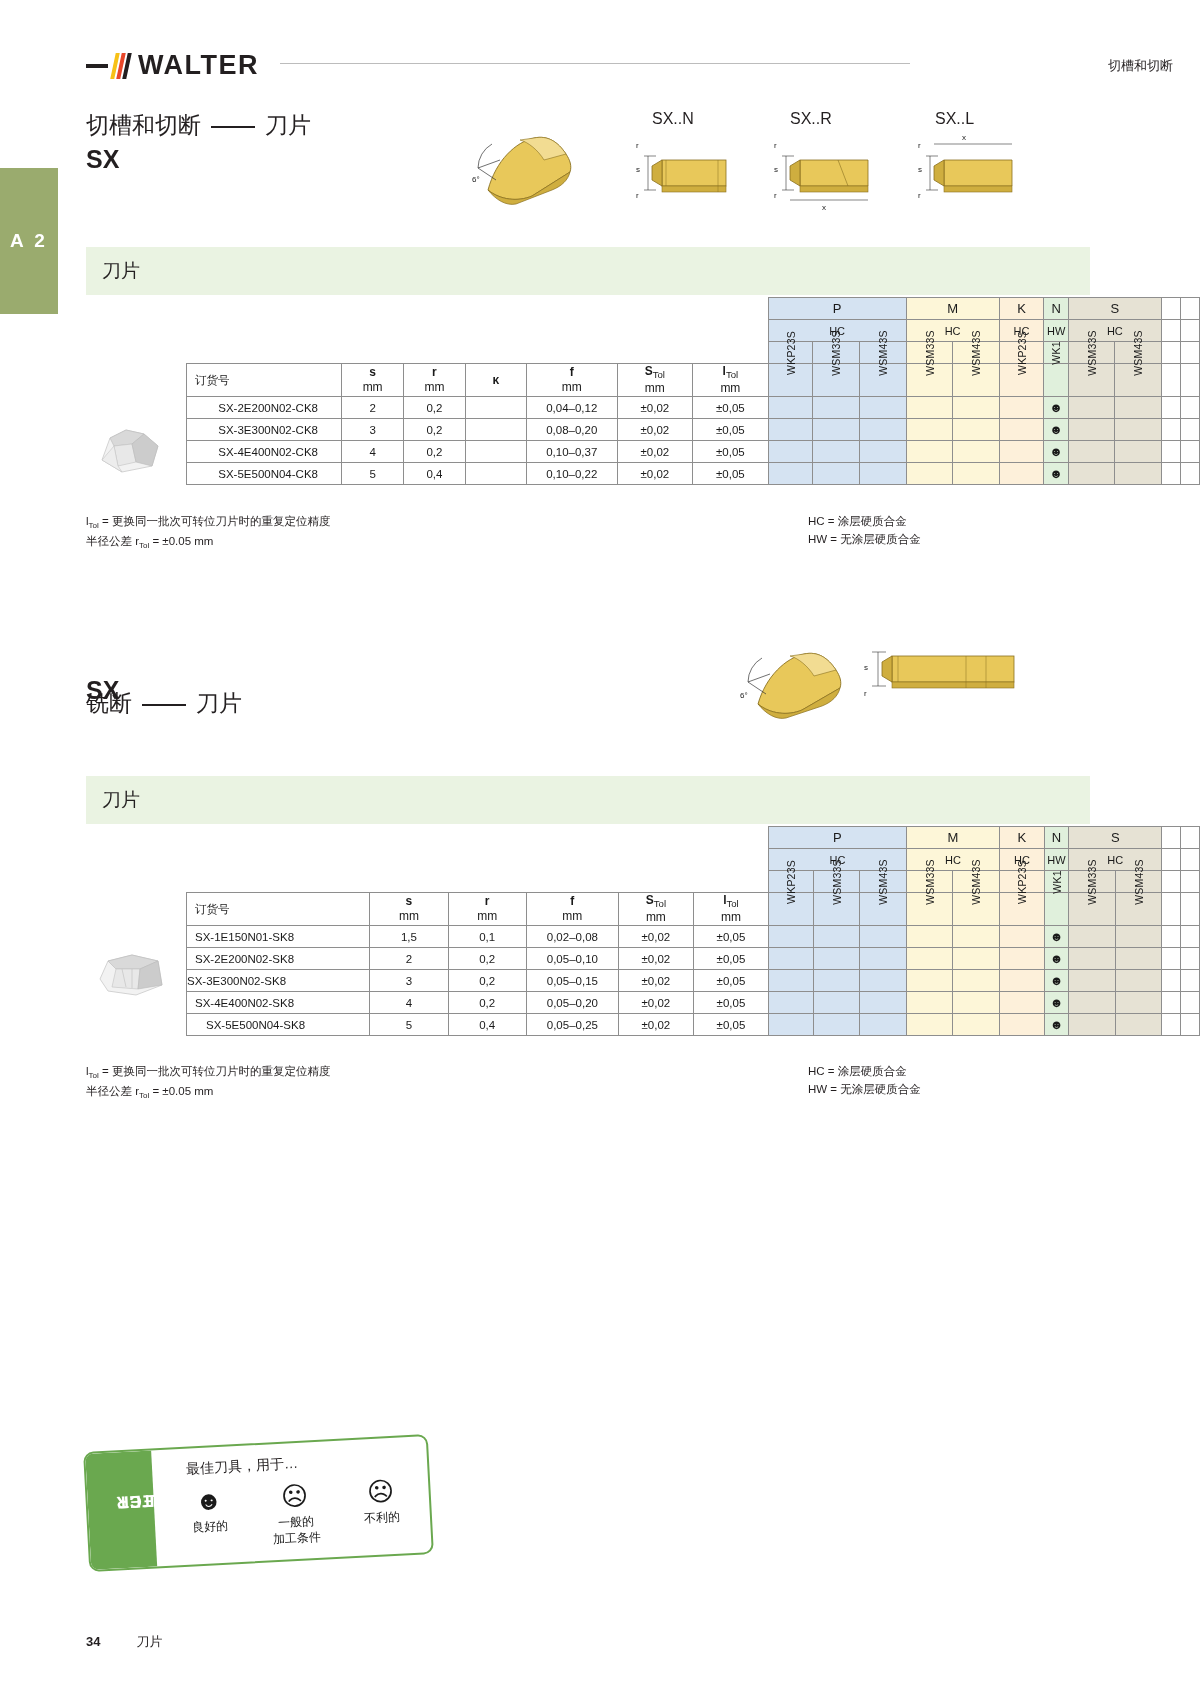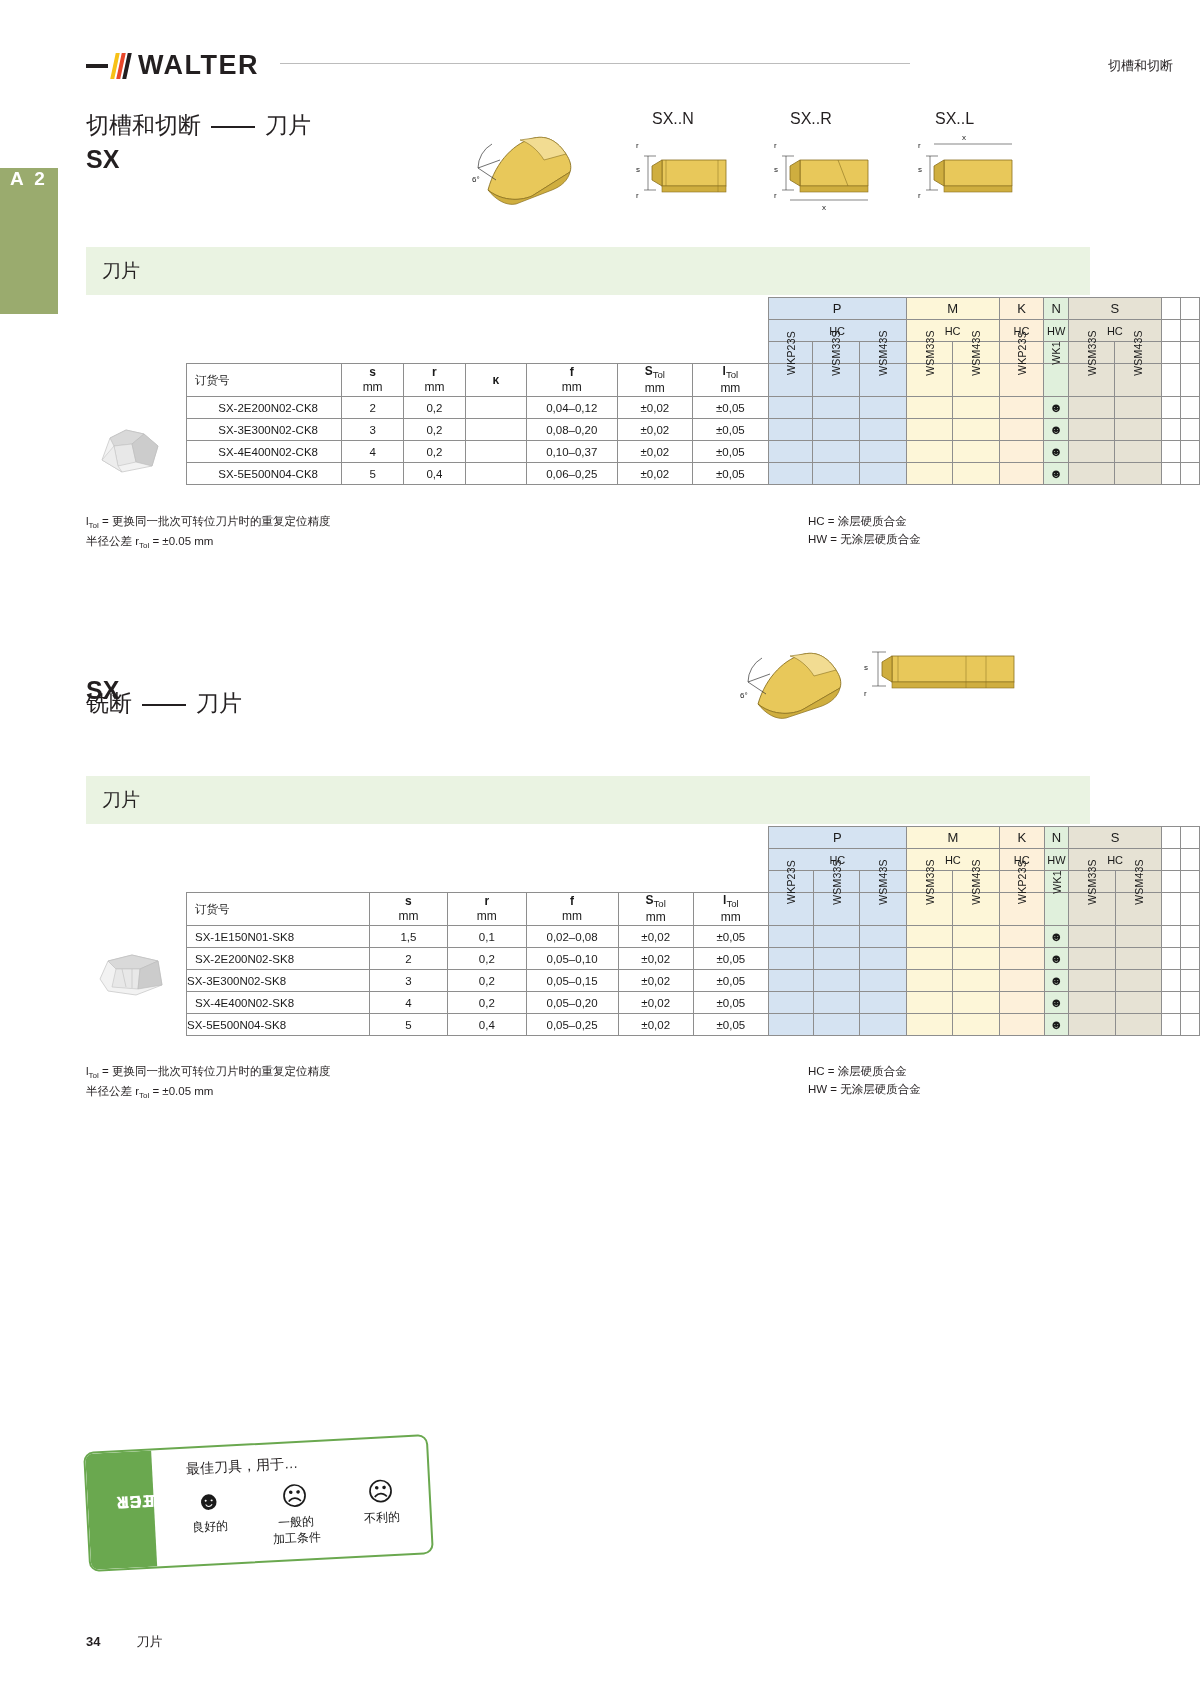--- a/index.html
+++ b/index.html
@@ -45,21 +45,21 @@
   .header-right {
     position: absolute; right: 27px; top: 57px;
     font-size: 13px; color: #231f20;
   }
 
   
   .side-tab {
     position: absolute; left: 0; top: 168px;
     width: 58px; height: 146px;
     background: #9aab6e;
-    display: flex; justify-content: center;
+    display: flex; align-items: center; justify-content: center;
   }
   .side-tab span {
     color: #fff; font-size: 19px; font-weight: bold; letter-spacing: 3px;
   }
 
   
   .sec-title {
     position: absolute; left: 86px;
     font-size: 23px; color: #231f20; white-space: nowrap;
   }
@@ -447,21 +447,21 @@
     <td class="c-grade fill-s"></td>
           <td class="c-grade fill-s"></td>
     <td class="c-grade fill-plain"></td>
           <td class="c-grade fill-plain"></td>
   </tr>
   <tr>
     <td class="c-order">SX-5E500N04-CK8</td>
     <td class="c-num">5</td>
     <td class="c-num">0,4</td>
     <td class="c-kappa"></td>
-    <td class="c-f">0,06–0,25</td>
+    <td class="c-f">0,10–0,22</td>
     <td class="c-stol">±0,02</td>
     <td class="c-ltol">±0,05</td>
     <td class="c-grade fill-p"></td>
           <td class="c-grade fill-p"></td>
           <td class="c-grade fill-p"></td>
     <td class="c-grade fill-m"></td>
           <td class="c-grade fill-m"></td>
     <td class="c-grade fill-k"></td>
     <td class="c-grade fill-n face">☻</td>
     <td class="c-grade fill-s"></td>
@@ -689,21 +689,21 @@
     <td class="c-grade fill-m"></td>
           <td class="c-grade fill-m"></td>
     <td class="c-grade fill-k"></td>
     <td class="c-grade fill-n face">☻</td>
     <td class="c-grade fill-s"></td>
           <td class="c-grade fill-s"></td>
     <td class="c-grade fill-plain"></td>
           <td class="c-grade fill-plain"></td>
   </tr>
   <tr>
-    <td style="text-align:left; padding-left:0;">SX-5E500N04-SK8</td>
+    <td style="text-align:left; padding-left:19px;">SX-5E500N04-SK8</td>
     <td>5</td>
     <td>0,4</td>
     <td>0,05–0,25</td>
     <td>±0,02</td>
     <td>±0,05</td>
     <td class="c-grade fill-p"></td>
           <td class="c-grade fill-p"></td>
           <td class="c-grade fill-p"></td>
     <td class="c-grade fill-m"></td>
           <td class="c-grade fill-m"></td>

